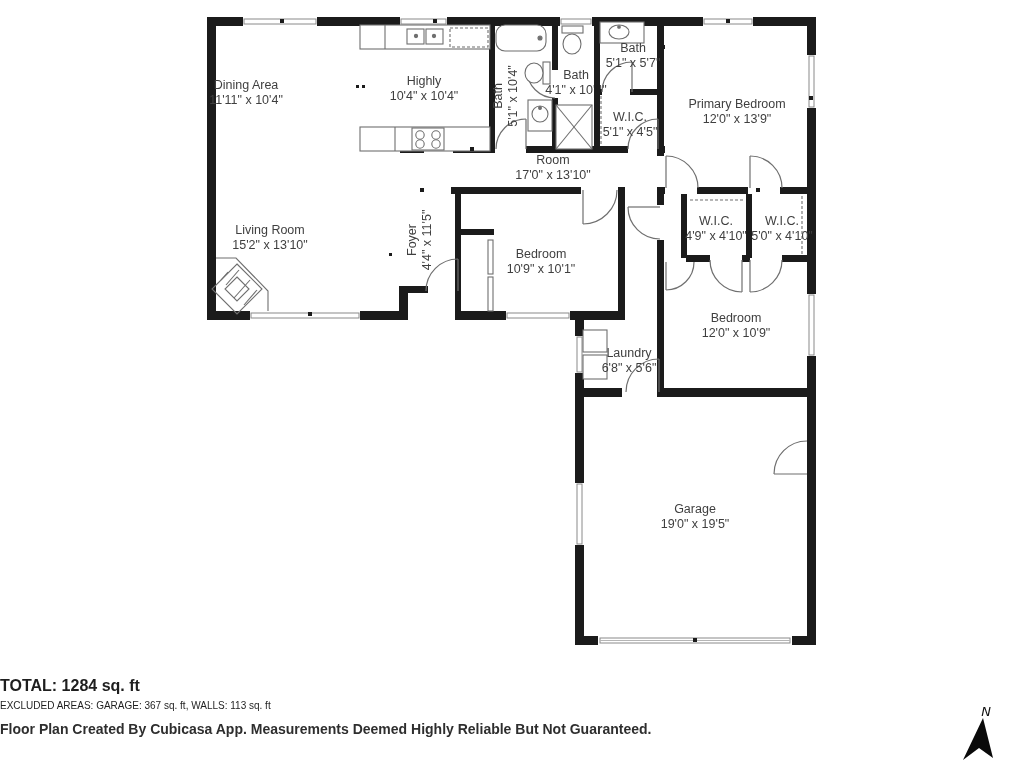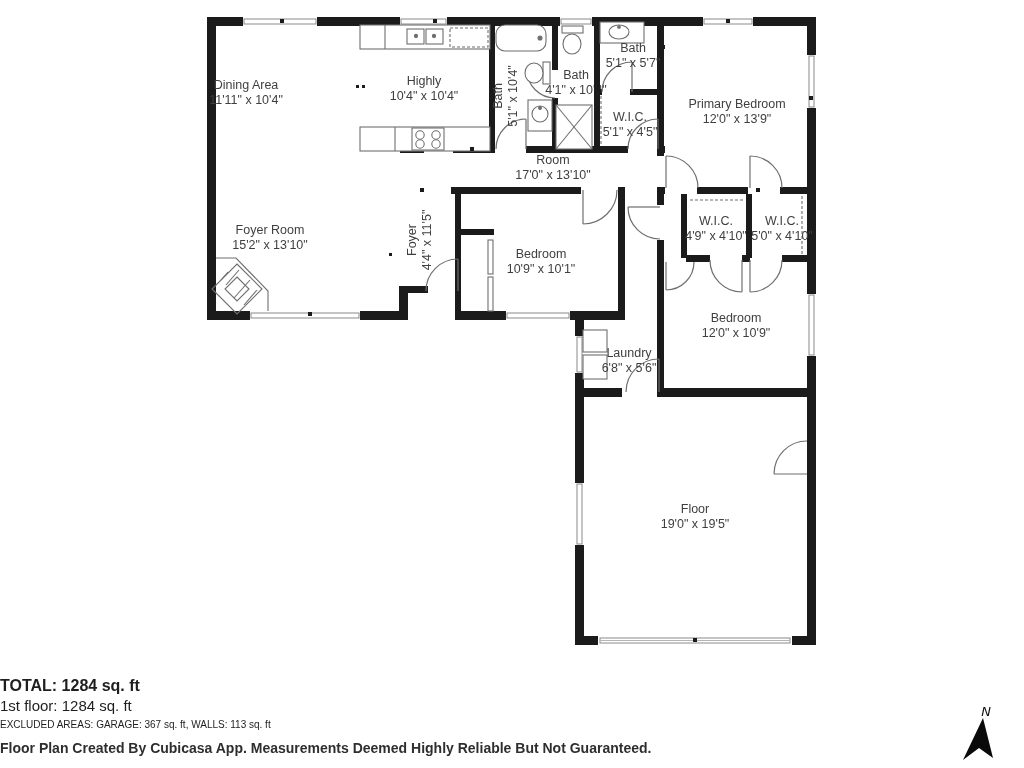--- a/index.html
+++ b/index.html
@@ -286,21 +286,21 @@
   </div>
   <div class="room-label" style="left:553px;top:167px">
     <div>Room</div>
     <div>17'0" x 13'10"</div>
   </div>
   <div class="room-label vertical" style="left:419px;top:240px">
     <div>Foyer</div>
     <div>4'4" x 11'5"</div>
   </div>
   <div class="room-label" style="left:270px;top:237px">
-    <div>Foyer Room</div>
+    <div>Living Room</div>
     <div>15'2" x 13'10"</div>
   </div>
   <div class="room-label" style="left:541px;top:261px">
     <div>Bedroom</div>
     <div>10'9" x 10'1"</div>
   </div>
   <div class="room-label" style="left:716px;top:228px">
     <div>W.I.C.</div>
     <div>4'9" x 4'10"</div>
   </div>
@@ -310,27 +310,26 @@
   </div>
   <div class="room-label" style="left:736px;top:325px">
     <div>Bedroom</div>
     <div>12'0" x 10'9"</div>
   </div>
   <div class="room-label" style="left:629px;top:360px">
     <div>Laundry</div>
     <div>6'8" x 5'6"</div>
   </div>
   <div class="room-label" style="left:695px;top:516px">
-    <div>Floor</div>
+    <div>Garage</div>
     <div>19'0" x 19'5"</div>
   </div>
 
   <div id="footer">
     <div class="total">TOTAL: 1284 sq. ft</div>
-    <div class="floor">1st floor: 1284 sq. ft</div>
     <div class="excluded">EXCLUDED AREAS: GARAGE: 367 sq. ft, WALLS: 113 sq. ft</div>
     <div class="disclaimer">Floor Plan Created By Cubicasa App. Measurements Deemed Highly Reliable But Not Guaranteed.</div>
   </div>
 
   <div id="compass">
     <svg width="64" height="78" viewBox="0 0 64 78">
       <text x="41" y="30" font-size="13" font-style="italic" fill="#111" font-family="DejaVu Sans, sans-serif" text-anchor="middle">N</text>
       <polygon points="38,32 48,72 34,62 18,74" fill="#0a0a0a"></polygon>
     </svg>
   </div>

